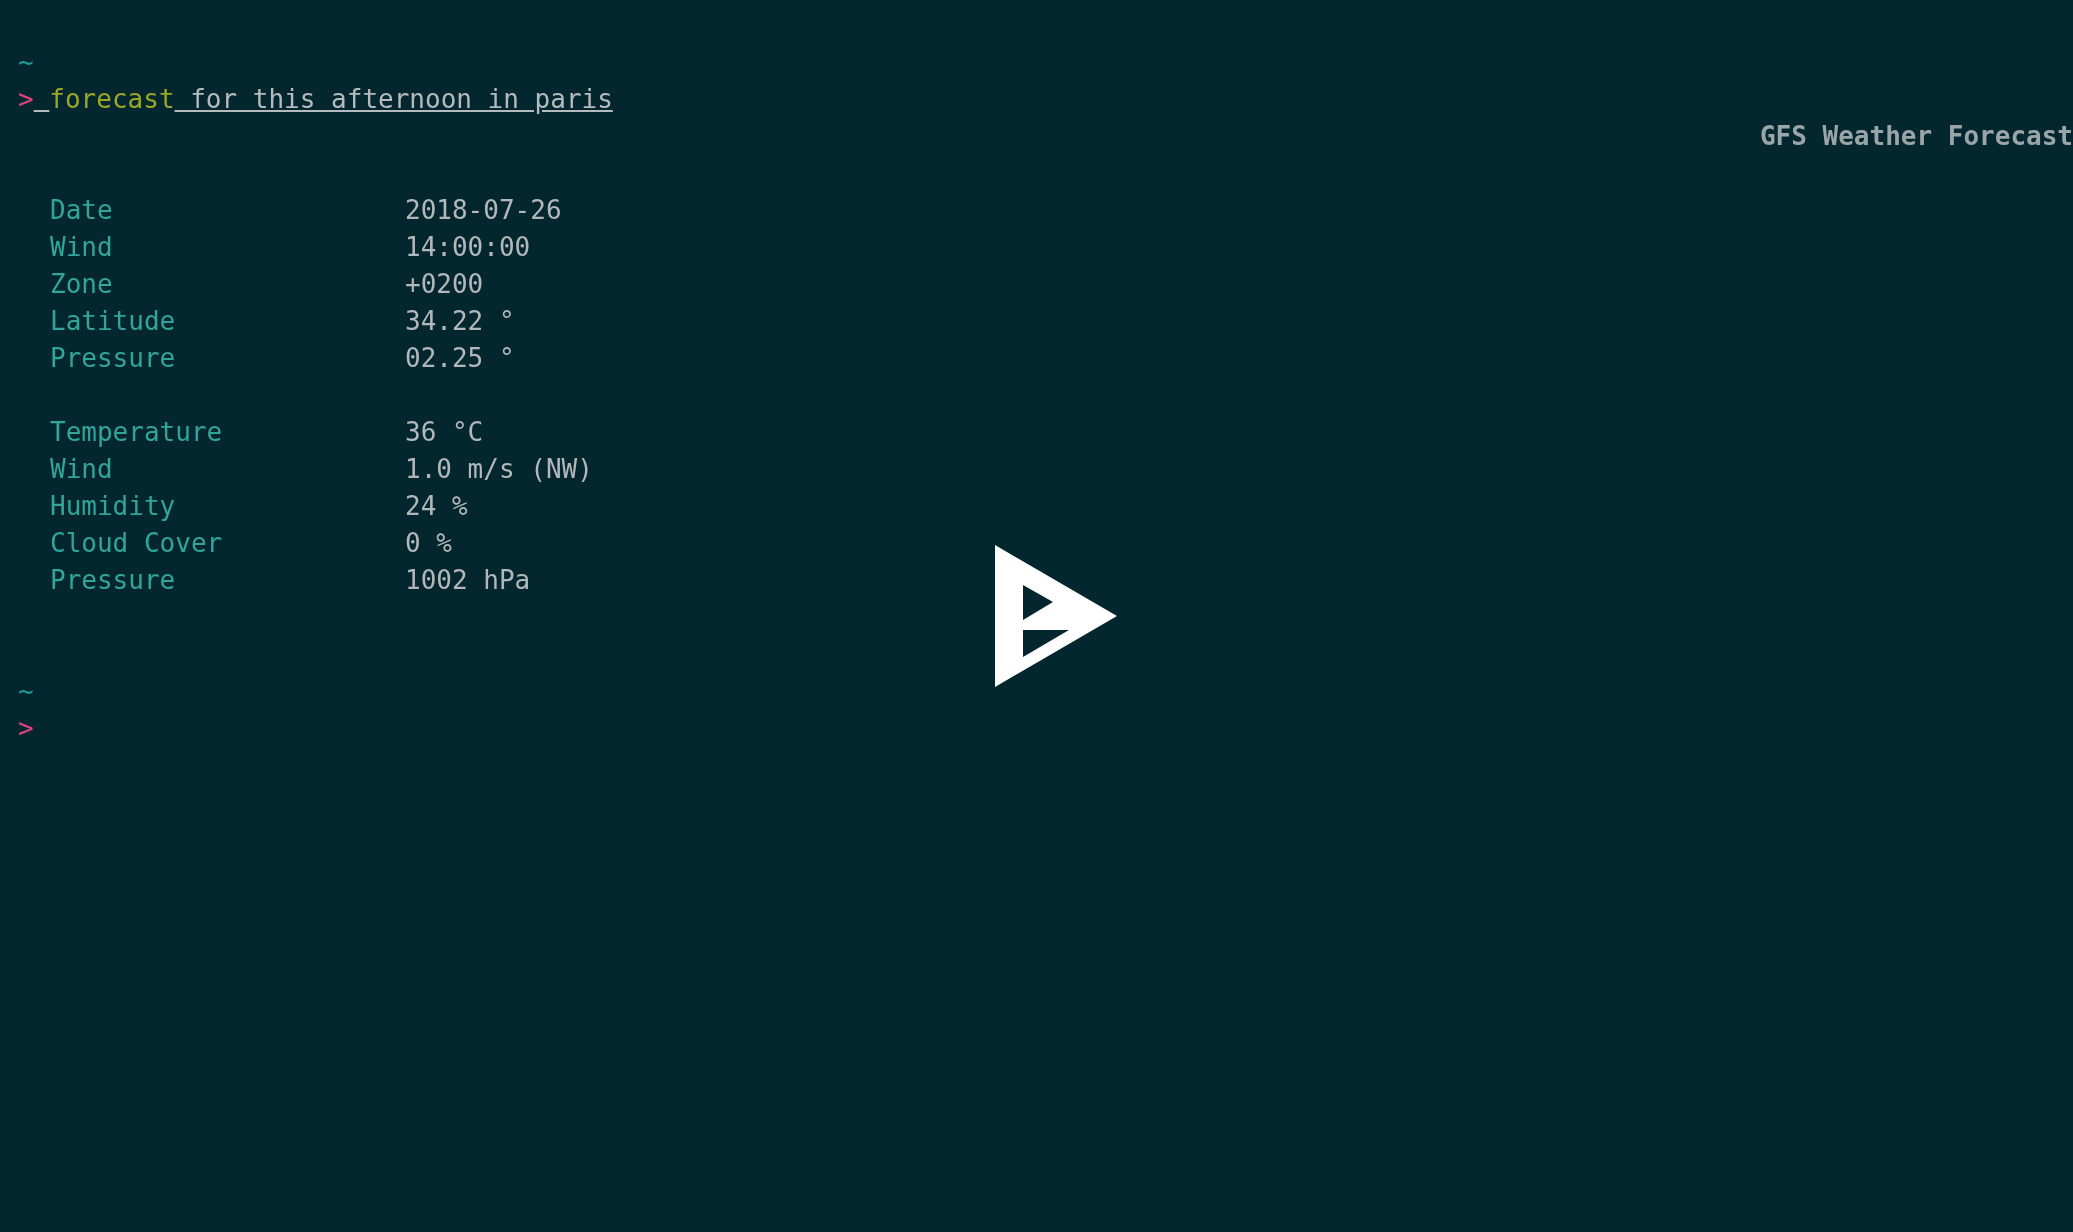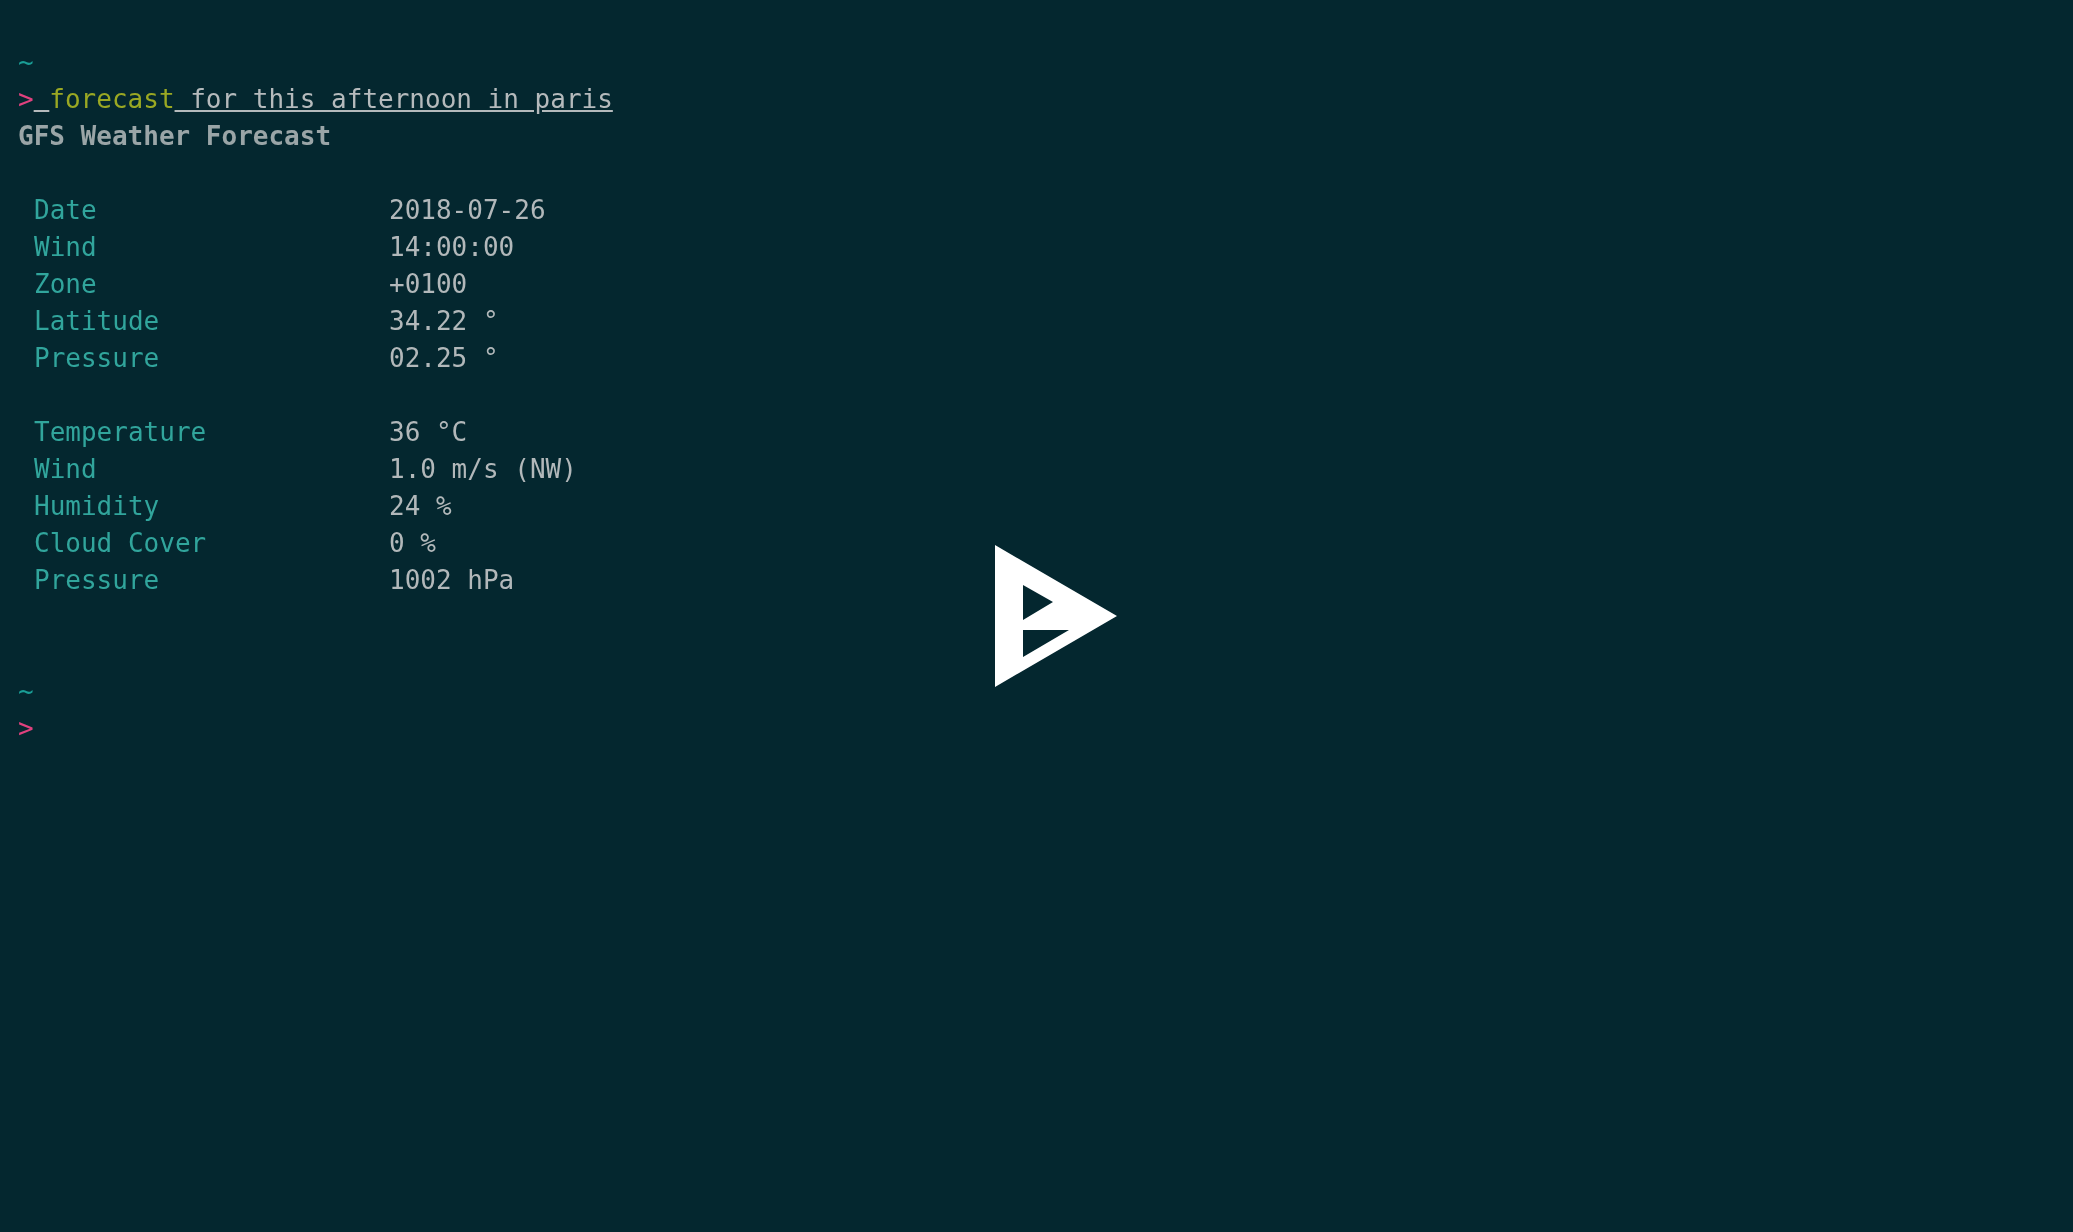--- a/index.html
+++ b/index.html
@@ -49,29 +49,30 @@
   }
 
   .cmd-args {
     color: #b5babc;
     text-decoration: underline;
   }
 
   .heading {
     color: #9aa5a7;
     font-weight: bold;
+    text-align: right;
   }
 
   .row {
     height: 37px;
     line-height: 37px;
     font-size: 26px;
     white-space: pre;
     position: relative;
-    padding-left: 34px;
+    padding-left: 50px;
   }
 
   .row .label {
     color: #31a59c;
     display: inline-block;
     width: 355px;
   }
 
   .row .value {
     color: #b2b8ba;
@@ -100,21 +101,21 @@
 
   <div class="line"><span class="prompt-sym">&gt;</span><span class="cmd-args"> </span><span class="cmd-name">forecast</span><span class="cmd-args"> for this afternoon in paris</span></div>
 
   <div class="line heading">GFS Weather Forecast</div>
 
   <div class="blank"></div>
 
   <div>
     <div class="row"><span class="label">Date</span><span class="value">2018-07-26</span></div>
     <div class="row"><span class="label">Wind</span><span class="value">14:00:00</span></div>
-    <div class="row"><span class="label">Zone</span><span class="value">+0100</span></div>
+    <div class="row"><span class="label">Zone</span><span class="value">+0200</span></div>
     <div class="row"><span class="label">Latitude</span><span class="value">34.22 °</span></div>
     <div class="row"><span class="label">Pressure</span><span class="value">02.25 °</span></div>
   </div>
 
   <div class="blank"></div>
 
   <div>
     <div class="row"><span class="label">Temperature</span><span class="value">36 °C</span></div>
     <div class="row"><span class="label">Wind</span><span class="value">1.0 m/s (NW)</span></div>
     <div class="row"><span class="label">Humidity</span><span class="value">24 %</span></div>

